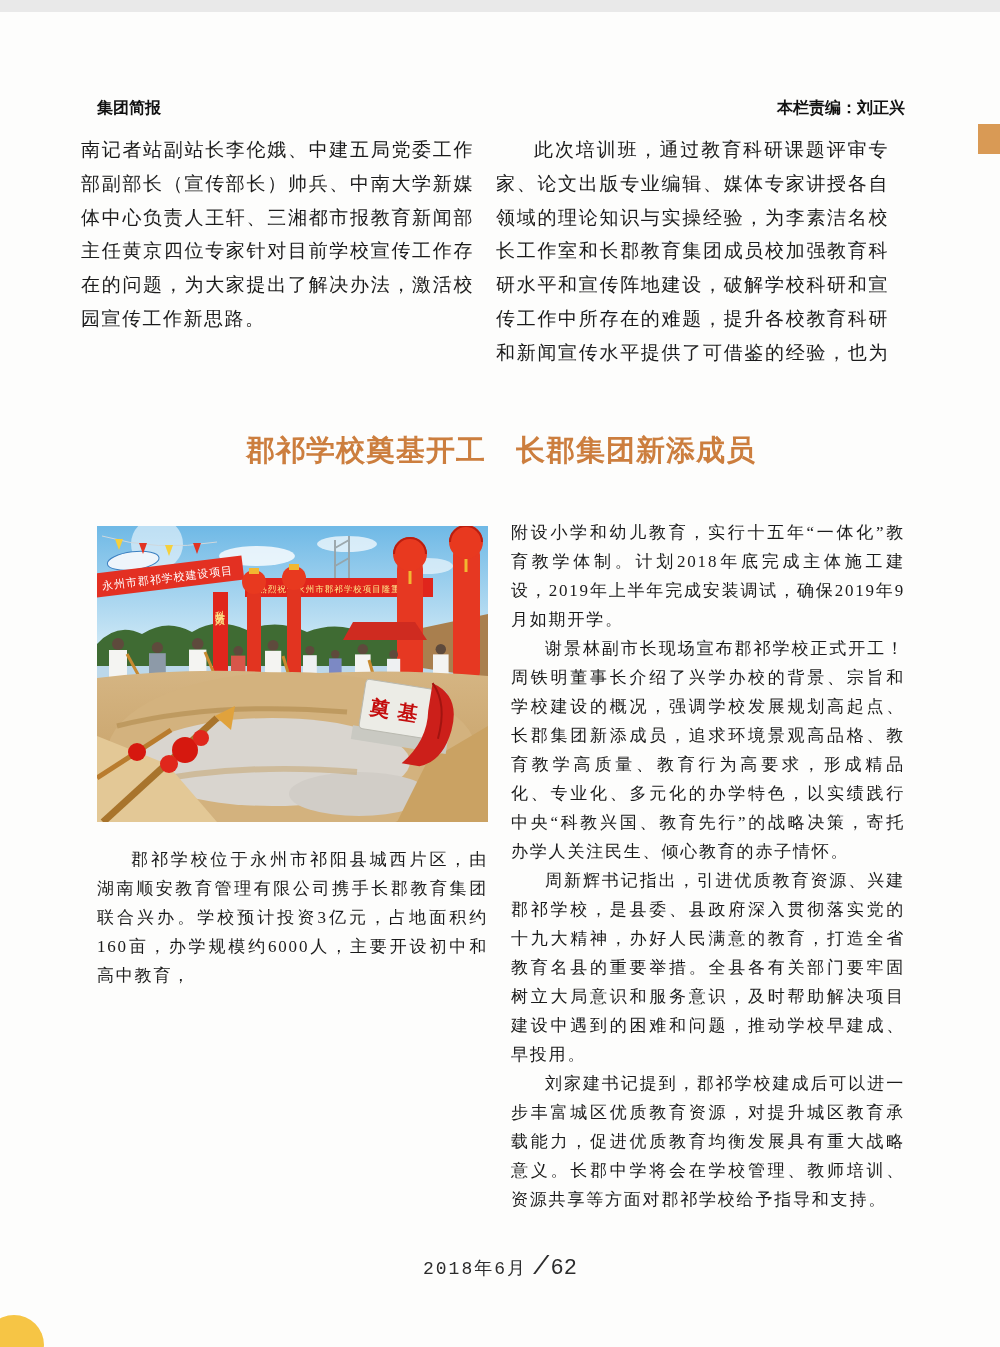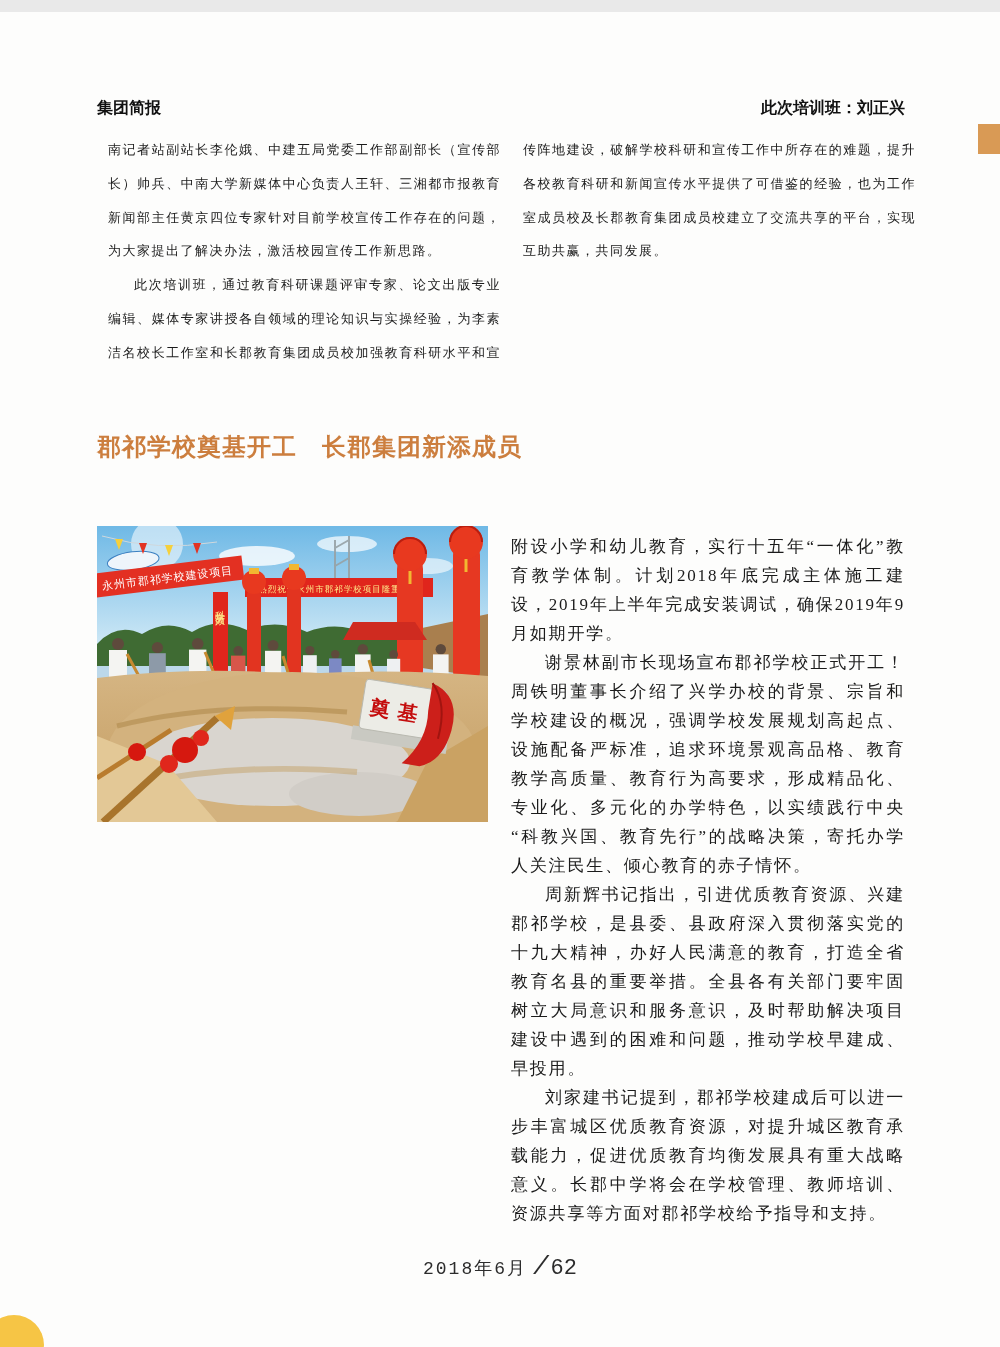--- a/index.html
+++ b/index.html
@@ -10,59 +10,59 @@
     color:#1b1b1b;
   }
   
   .hdr{position:absolute; top:86px; left:97px; right:95px; display:flex; justify-content:space-between;
        font-family:"Liberation Sans","DejaVu Sans",sans-serif; font-weight:bold; font-size:16px; color:#111;}
   .edge-tab{position:absolute; right:0; top:112px; width:22px; height:30px; background:#d99a55;}
   .corner-blob{position:absolute; left:-16px; bottom:-16px; width:60px; height:60px; border-radius:50%; background:#f6c545;}
 
   
   .intro{
-    position:absolute; left:108px; top:121px; width:808px; height:240px;
+    position:absolute; left:81px; top:121px; width:808px; height:240px;
     column-count:2; column-gap:22px; column-fill:auto;
-    font-size:13px; line-height:33.8px; letter-spacing:1.5px;
+    font-size:19px; line-height:33.8px; letter-spacing:1.5px;
     text-align:justify; overflow:hidden;
   }
   .intro p{margin:0;}
   .intro p.ind{text-indent:2em;}
 
   
   .title{
-    position:absolute; left:97px; top:419px; width:808px; text-align:left;
-    font-weight:900; font-size:24px; letter-spacing:1px; color:#cc7e3e;
+    position:absolute; left:97px; top:419px; width:808px; text-align:center;
+    font-weight:900; font-size:29px; letter-spacing:1px; color:#cc7e3e;
     font-family:"Liberation Serif","DejaVu Serif",serif;
   }
 
   .col{position:absolute; text-align:justify; font-size:17px; line-height:29px; letter-spacing:1.8px;}
   .col p{margin:0;}
   .col p.ind{text-indent:2em;}
   .col-left{left:97px; top:514px; width:391px;}
-  .col-right{left:511px; top:520px; width:394px;}
+  .col-right{left:511px; top:506px; width:394px;}
   .lead{font-family:"Liberation Sans","DejaVu Sans",sans-serif; font-weight:bold; letter-spacing:0.5px;}
 
   .photo{width:391px; height:296px; display:block; margin-bottom:23px; background:#bcd8ea;}
 
   
   .ftr{position:absolute; left:0; top:1240px; width:100%; text-align:center; color:#2c2c2c;
        font-family:Liberation Mono, monospace;}
   .ftr .date{font-size:18px; letter-spacing:2px;}
   .ftr .slash{font-size:26px; font-style:italic; margin:0 2px 0 6px; font-weight:300;}
   .ftr .num{font-size:22px;}
 </style>
 </head>
 <body>
 
 <div class="page">
 
   <div class="hdr">
     <span>集团简报</span>
-    <span>此次培训班：刘正兴</span>
+    <span>本栏责编：刘正兴</span>
   </div>
   <div class="edge-tab"></div>
 
   <div class="intro">
     <p>南记者站副站长李伦娥、中建五局党委工作部副部长（宣传部长）帅兵、中南大学新媒体中心负责人王轩、三湘都市报教育新闻部主任黄京四位专家针对目前学校宣传工作存在的问题，为大家提出了解决办法，激活校园宣传工作新思路。</p>
     <p class="ind">此次培训班，通过教育科研课题评审专家、论文出版专业编辑、媒体专家讲授各自领域的理论知识与实操经验，为李素洁名校长工作室和长郡教育集团成员校加强教育科研水平和宣传阵地建设，破解学校科研和宣传工作中所存在的难题，提升各校教育科研和新闻宣传水平提供了可借鉴的经验，也为工作室成员校及长郡教育集团成员校建立了交流共享的平台，实现互助共赢，共同发展。</p>
   </div>
 
   <div class="title">郡祁学校奠基开工　长郡集团新添成员</div>
 
@@ -225,25 +225,26 @@
         <line x1="6" y1="296" x2="120" y2="192" stroke="#a8742c" stroke-width="7"></line>
         <line x1="0" y1="252" x2="74" y2="204" stroke="#b97c2e" stroke-width="5"></line>
         <circle cx="88" cy="224" r="13" fill="#d6180f"></circle>
           <circle cx="72" cy="238" r="9" fill="#e0271c"></circle>
         <circle cx="104" cy="212" r="8" fill="#e0271c"></circle>
         <circle cx="40" cy="226" r="9" fill="#d6180f"></circle>
         <polygon points="118,190 138,180 134,204" fill="#e0a23c"></polygon>
       </g>
     </svg>
 
+    <p class="ind">郡祁学校位于永州市祁阳县城西片区，由湖南顺安教育管理有限公司携手长郡教育集团联合兴办。学校预计投资3亿元，占地面积约160亩，办学规模约6000人，主要开设初中和高中教育，</p>
   </div>
 
   <div class="col col-right">
     <p>附设小学和幼儿教育，实行十五年“一体化”教育教学体制。计划2018年底完成主体施工建设，2019年上半年完成安装调试，确保2019年9月如期开学。</p>
-    <p class="ind">谢景林副市长现场宣布郡祁学校正式开工！周铁明董事长介绍了兴学办校的背景、宗旨和学校建设的概况，强调学校发展规划高起点、设施配备严标准，追求环境景观高品格、教育教学高质量、教育行为高要求，形成精品化、专业化、多元化的办学特色，以实绩践行中央“科教兴国、教育先行”的战略决策，寄托办学人关注民生、倾心教育的赤子情怀。</p>
+    <p class="ind">谢景林副市长现场宣布郡祁学校正式开工！周铁明董事长介绍了兴学办校的背景、宗旨和学校建设的概况，强调学校发展规划高起点、长郡集团新添成员，追求环境景观高品格、教育教学高质量、教育行为高要求，形成精品化、专业化、多元化的办学特色，以实绩践行中央“科教兴国、教育先行”的战略决策，寄托办学人关注民生、倾心教育的赤子情怀。</p>
     <p class="ind">周新辉书记指出，引进优质教育资源、兴建郡祁学校，是县委、县政府深入贯彻落实党的十九大精神，办好人民满意的教育，打造全省教育名县的重要举措。全县各有关部门要牢固树立大局意识和服务意识，及时帮助解决项目建设中遇到的困难和问题，推动学校早建成、早投用。</p>
     <p class="ind">刘家建书记提到，郡祁学校建成后可以进一步丰富城区优质教育资源，对提升城区教育承载能力，促进优质教育均衡发展具有重大战略意义。长郡中学将会在学校管理、教师培训、资源共享等方面对郡祁学校给予指导和支持。</p>
   </div>
 
   <div class="ftr">
     <span class="date">2018年6月</span><span class="slash">/</span><span class="num">62</span>
   </div>
 
   <div class="corner-blob"></div>
 </div>

